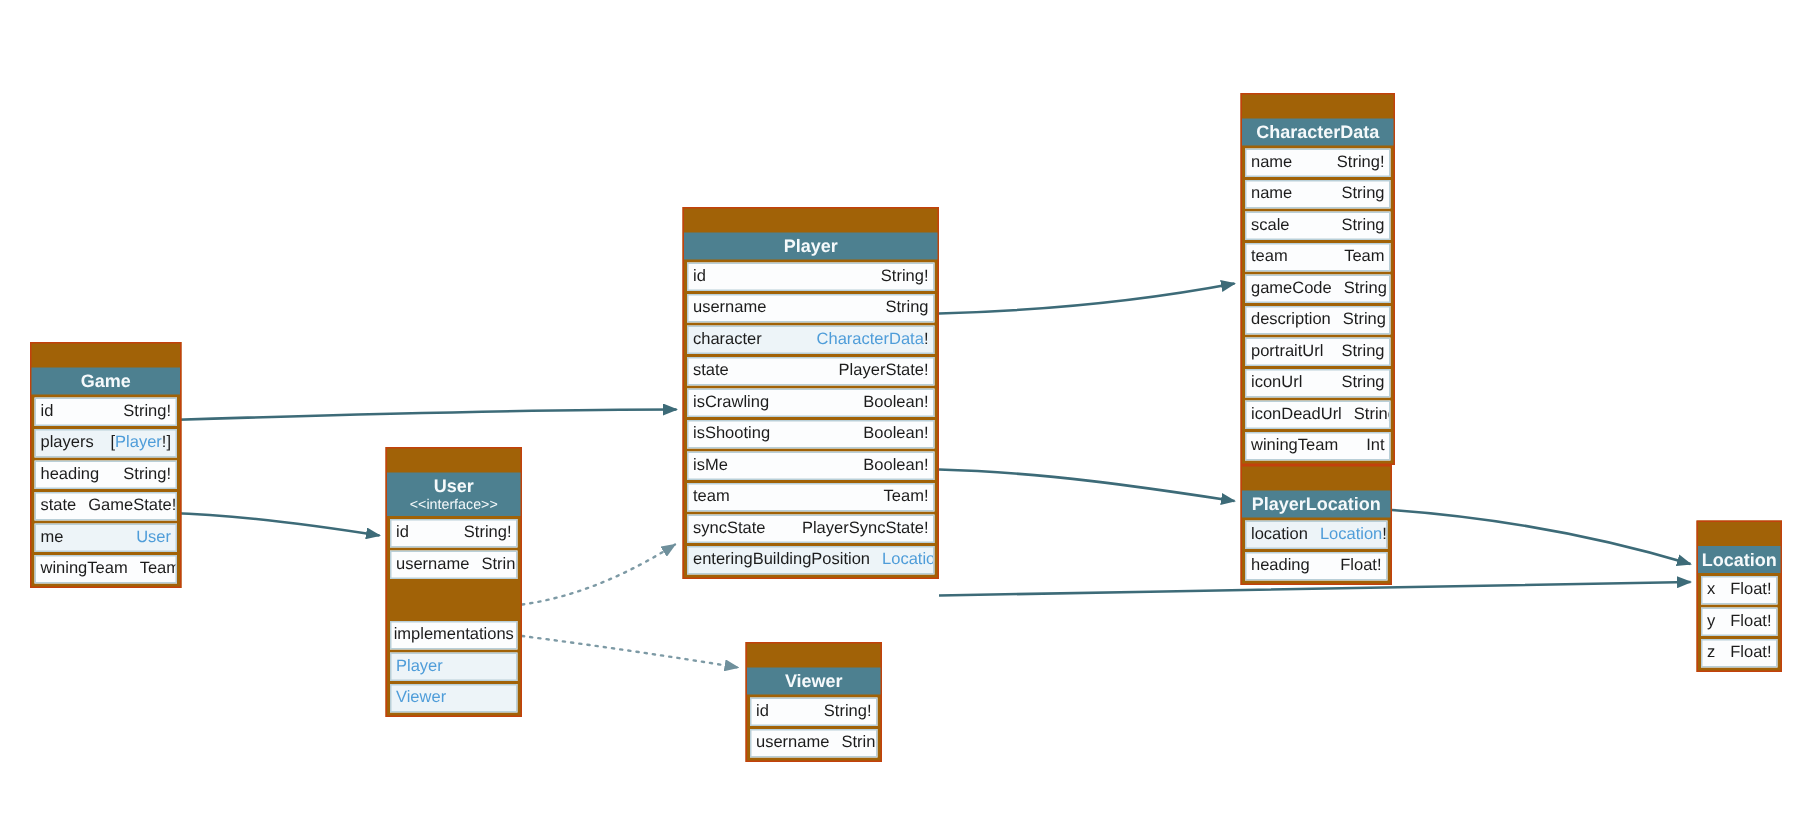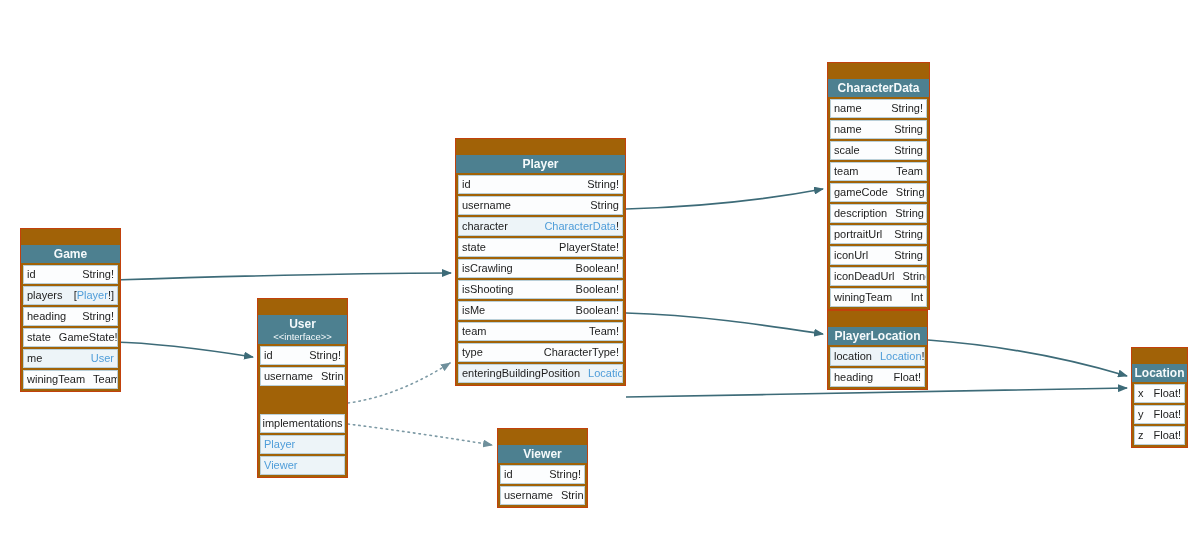--- a/index.html
+++ b/index.html
@@ -141,22 +141,22 @@
         </div>
         <div class="trow">
           <span class="fname">isMe</span>
           <span class="ftype">Boolean!</span>
         </div>
         <div class="trow">
           <span class="fname">team</span>
           <span class="ftype">Team!</span>
         </div>
         <div class="trow">
-          <span class="fname">type</span>
-          <span class="ftype">CharacterType!</span>
+          <span class="fname">syncState</span>
+          <span class="ftype">PlayerSyncState!</span>
         </div>
         <div class="trow linkrow">
           <span class="fname">enteringBuildingPosition</span>
           <span class="ftype"><span class="linktext">Location</span></span>
         </div>
       </div>
   </div>
 
   <div class="tbl tbl-viewer">
     <div class="hdr"><span>Viewer</span></div>

